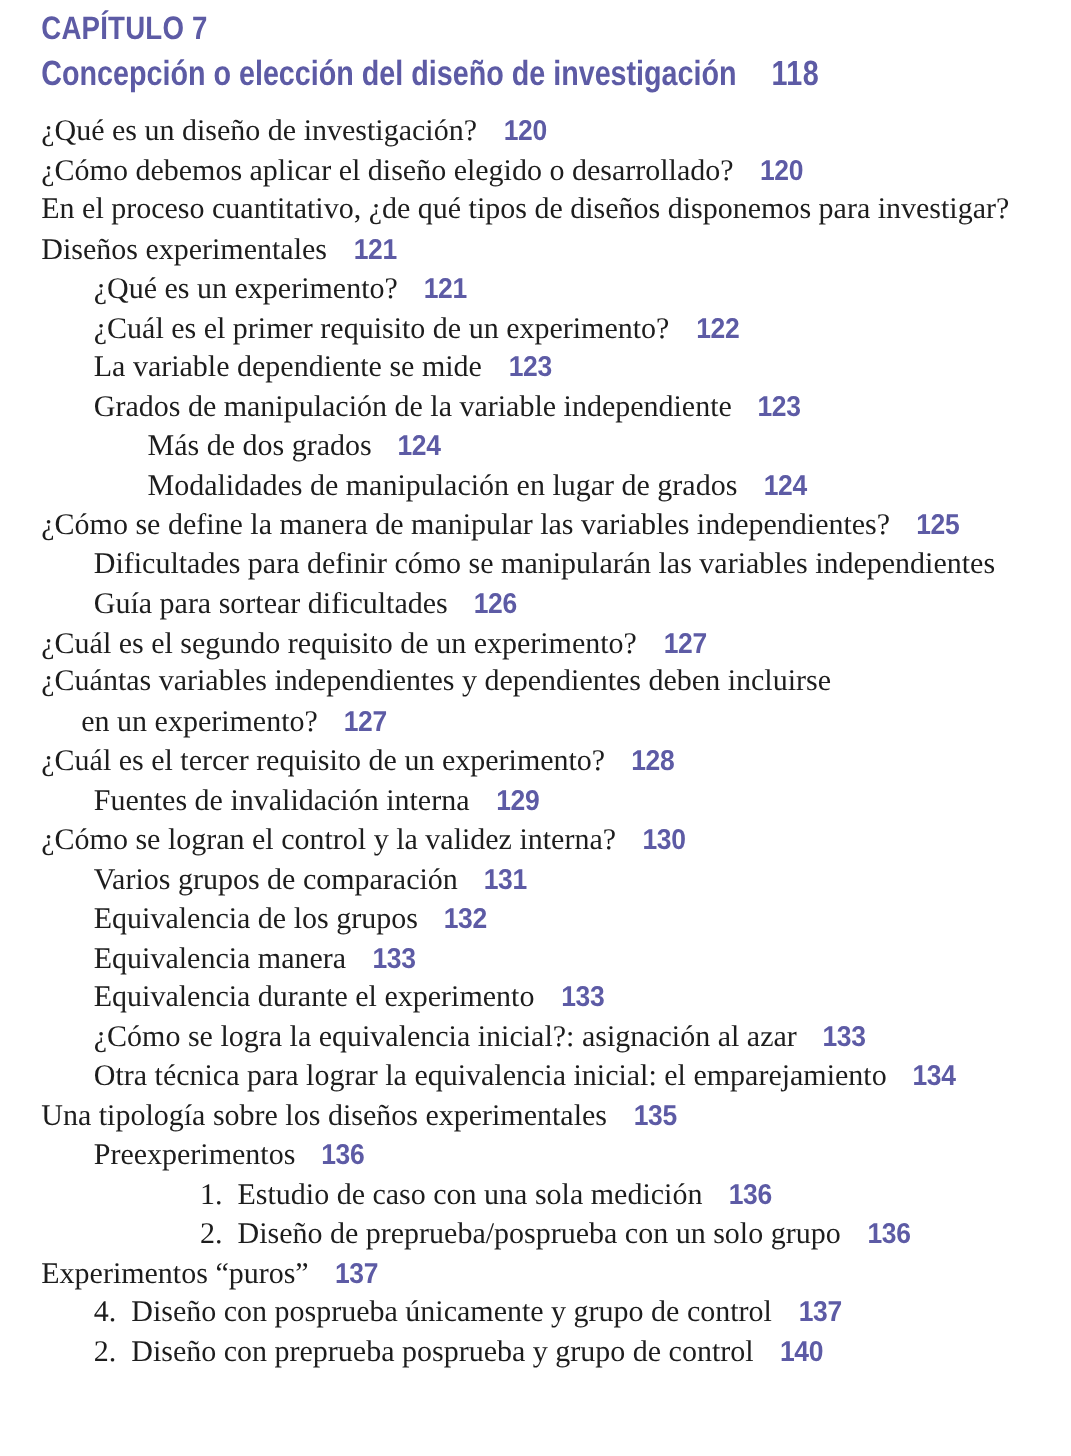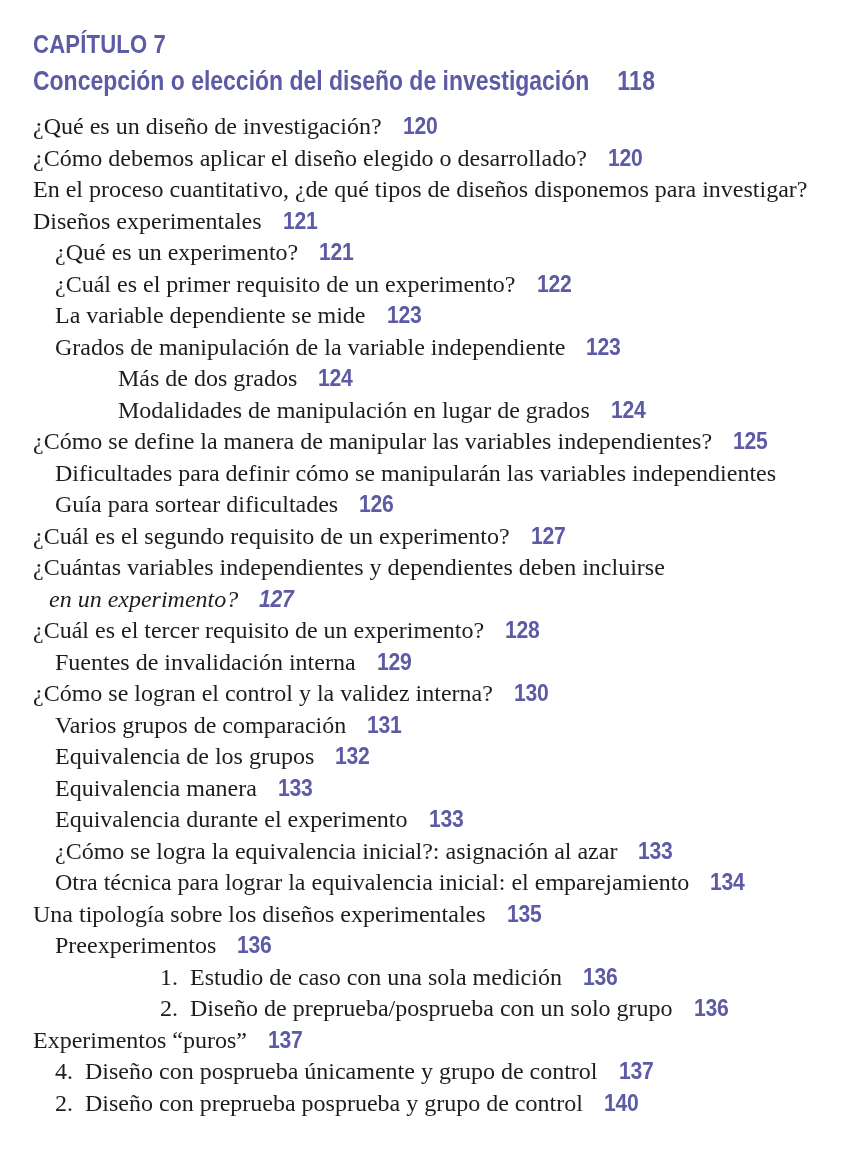--- a/index.html
+++ b/index.html
@@ -9,21 +9,21 @@
   }
   body {
     width: 857px;
     height: 1165px;
     overflow: hidden;
     position: relative;
   }
   .page {
     position: absolute;
     inset: 0;
-    padding: 28px 0 0 33px;
+    padding: 6px 0 0 33px;
     box-sizing: border-box;
     background: #ffffff;
   }
   
   .chapter-label {
     margin: 0;
     font-family: "Liberation Sans", sans-serif;
     font-weight: 700;
     font-size: 26px;
     line-height: 32px;
@@ -56,22 +56,22 @@
   }
   .toc-entry {
     font-family: "Liberation Serif", serif;
     font-size: 24px;
     color: #1d1d1d;
     height: 31.5px;
     line-height: 31.5px;
     white-space: nowrap;
   }
   .lvl-0 { margin-left: 0; }
-  .lvl-c { margin-left: 16px; font-style: italic; }   
-  .lvl-1 { margin-left: 22px; }
+  .lvl-c { margin-left: 32px; }   
+  .lvl-1 { margin-left: 42px; }
   .lvl-2 { margin-left: 85px; }
   .lvl-3 { margin-left: 127px; }
   .pagenum {
     font-family: "Liberation Sans", sans-serif;
     font-weight: 700;
     font-size: 23px;
     color: #5d5ba5;
     margin-left: 21px;
     letter-spacing: -0.3px;
     display: inline-block;

